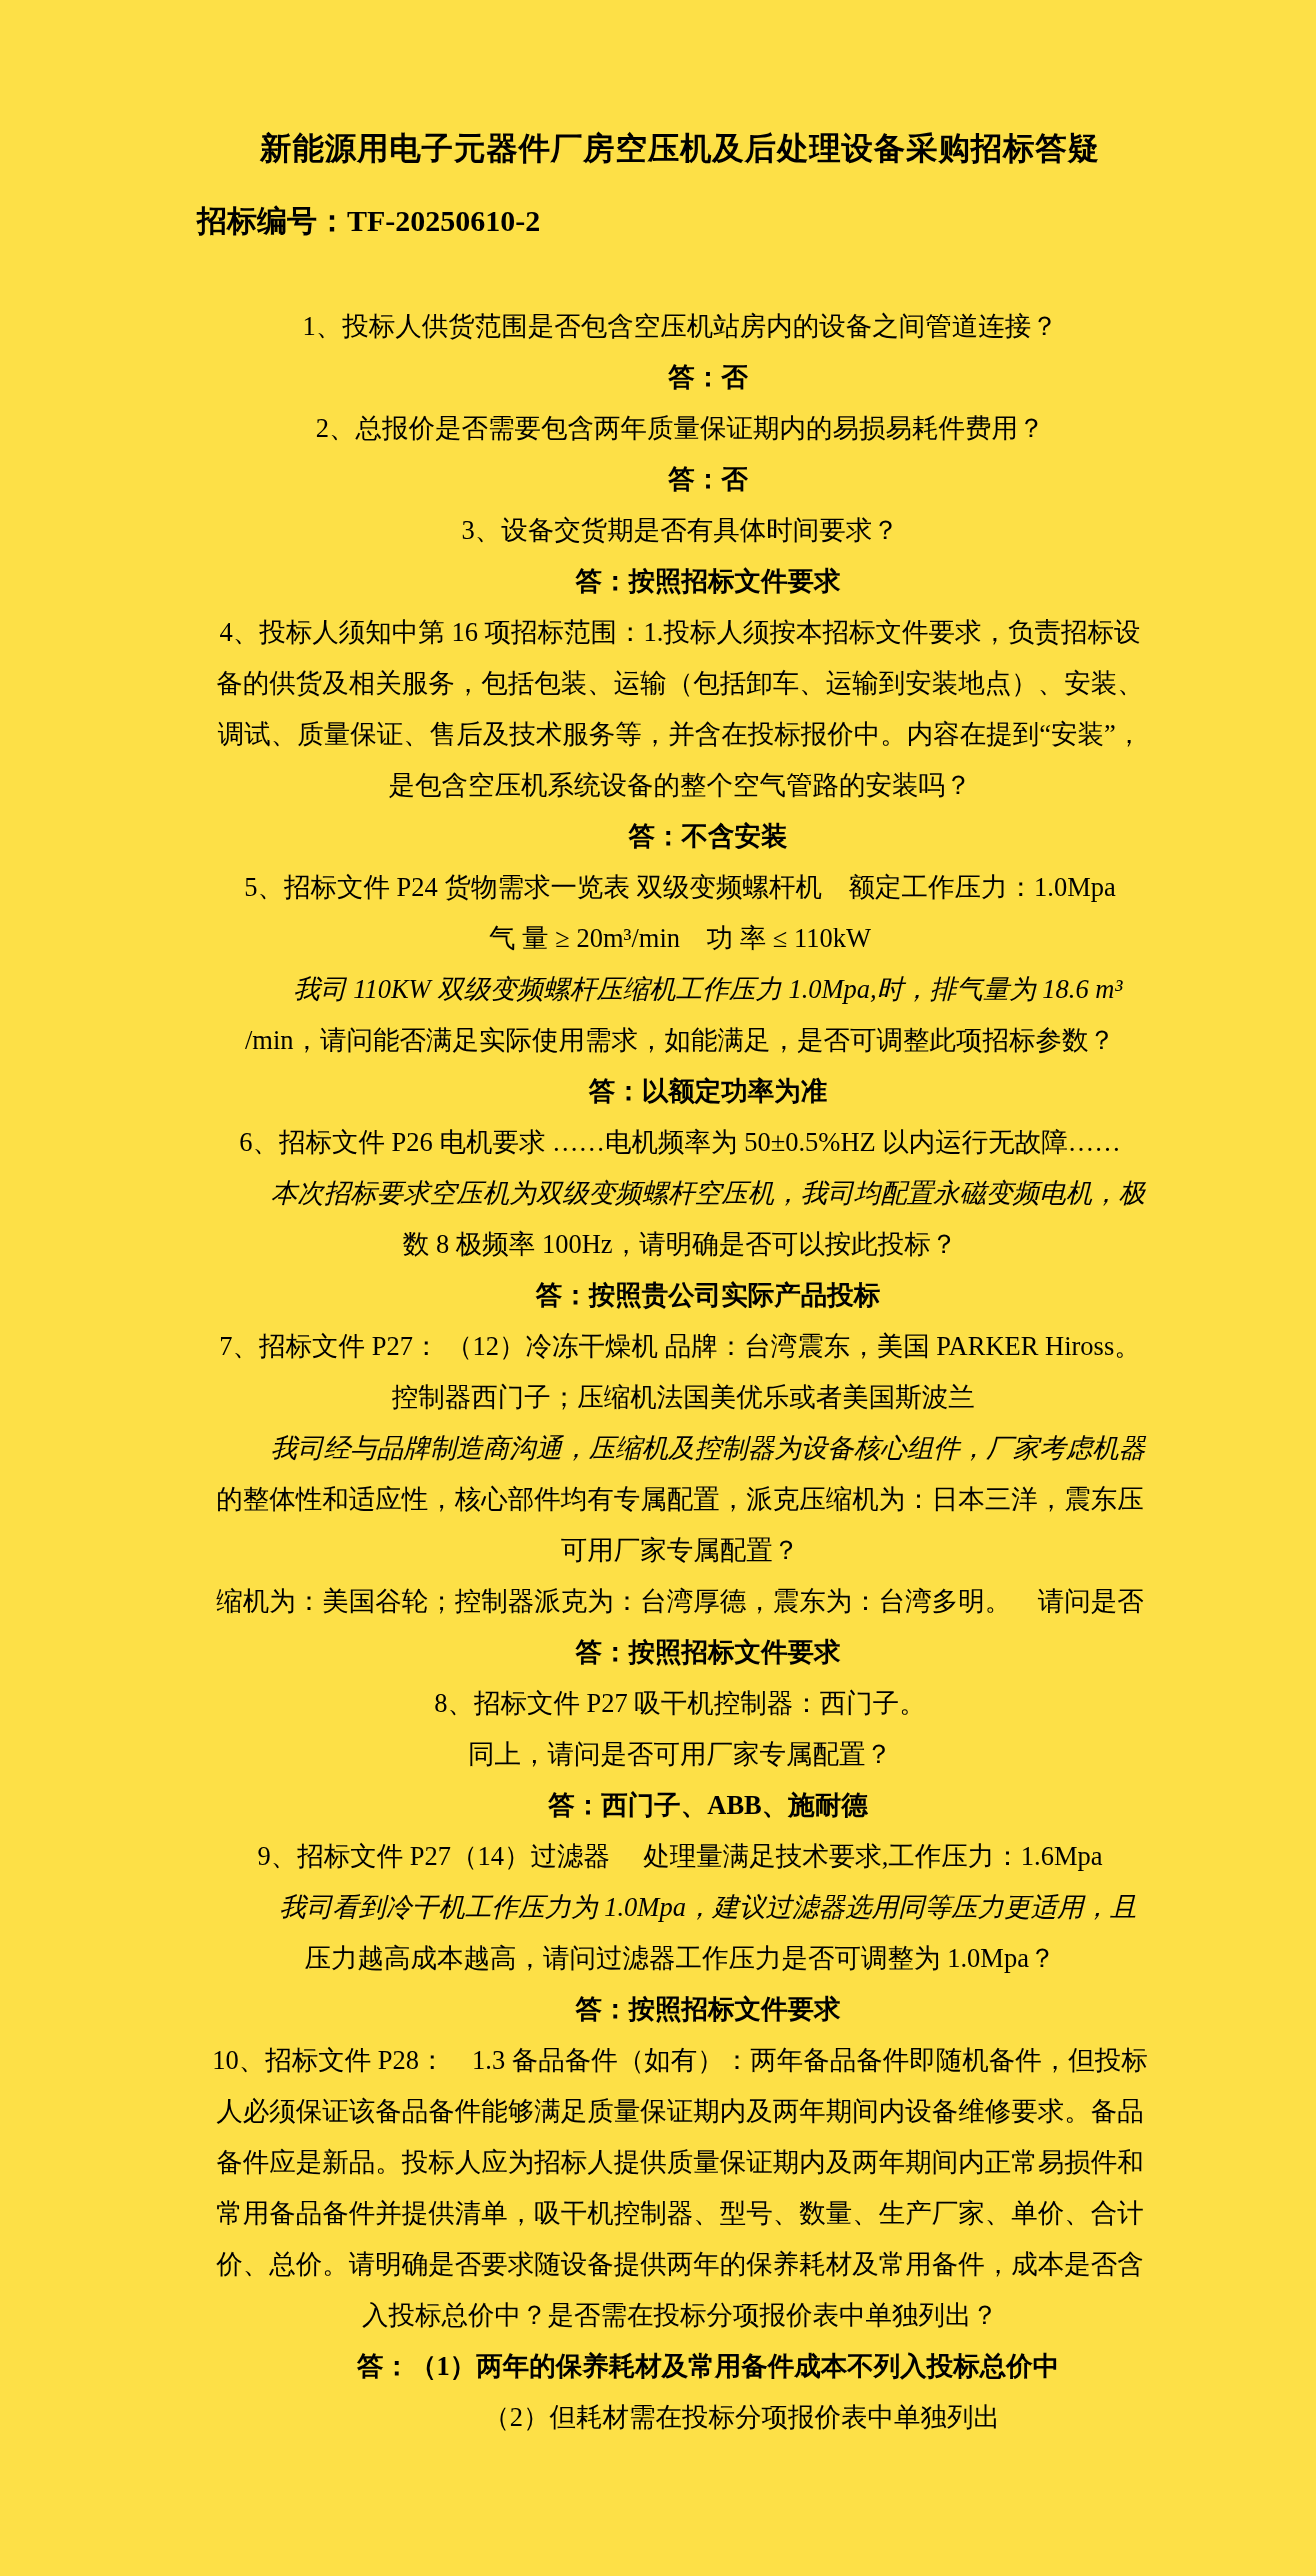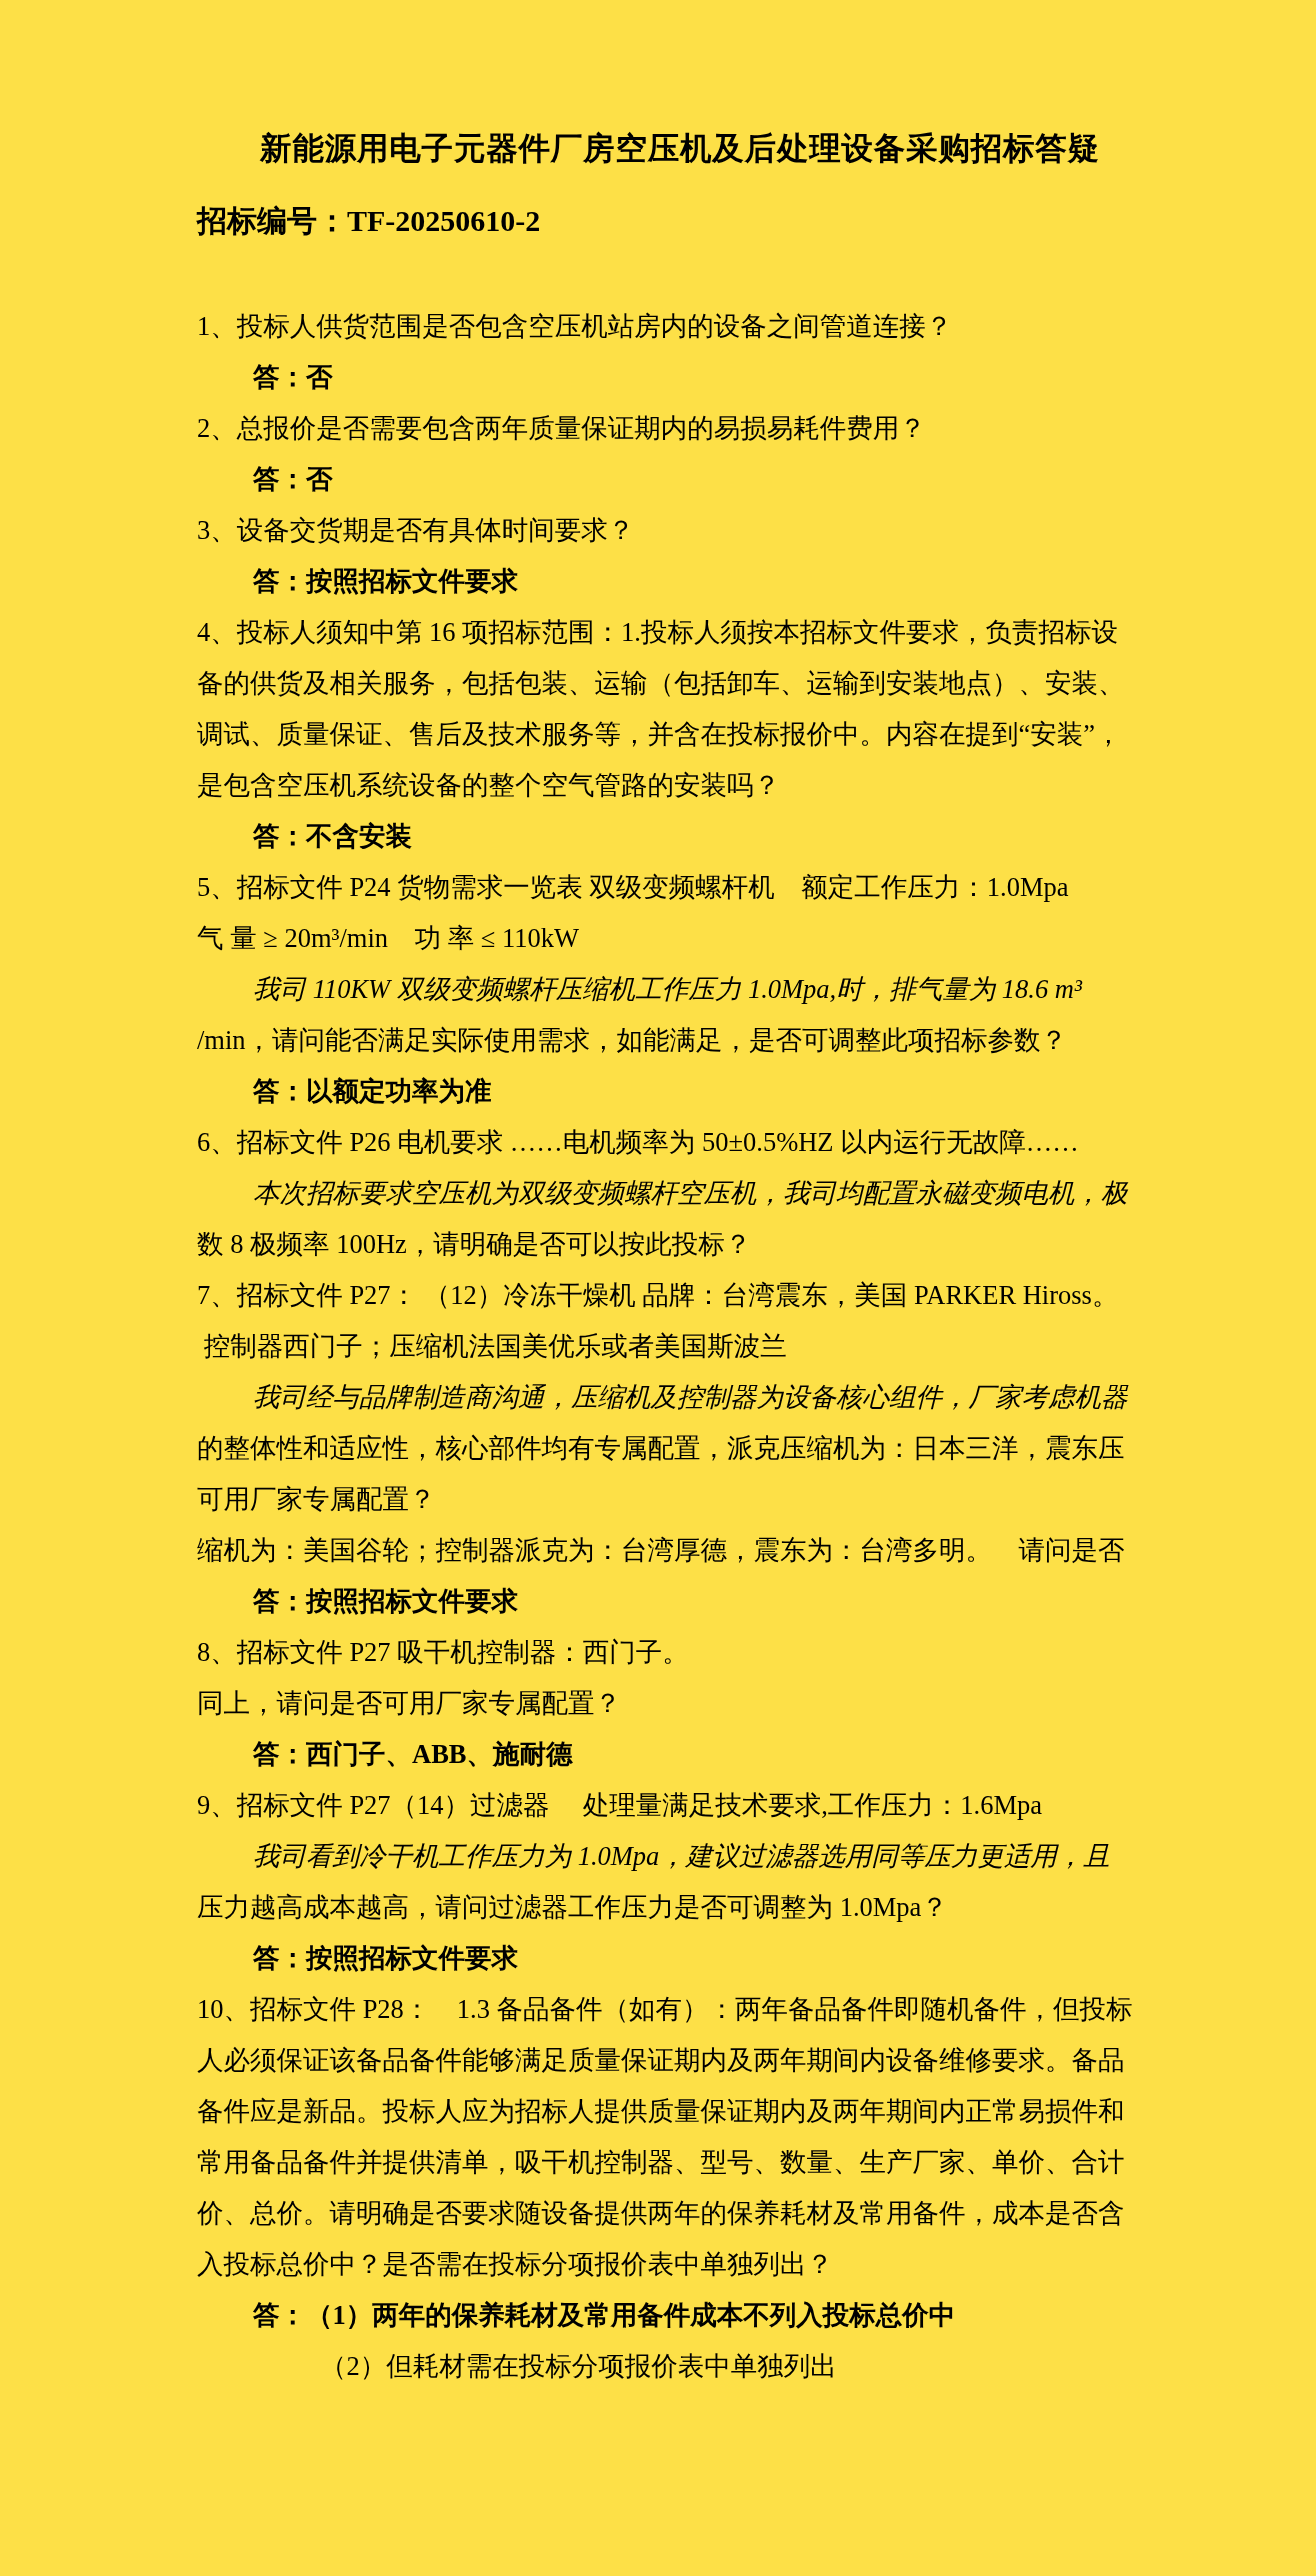--- a/index.html
+++ b/index.html
@@ -36,20 +36,21 @@
     margin-top: 31.5px;
   }
   .qa {
     margin-top: 60px;
   }
   .ln {
     font-size: 26.5px;
     line-height: 51px;
     white-space: pre;
     font-weight: 400;
+    text-align: center;
   }
   .ln.i  { margin-left: 56px; font-style: italic; }            
   .ln.a  { margin-left: 56px;  font-weight: 700; }  
   .ln.a2 { margin-left: 123px; font-weight: 400; }  
 </style>
 </head>
 <body>
 
 <div class="page">
   <div class="title">新能源用电子元器件厂房空压机及后处理设备采购招标答疑</div>
@@ -68,20 +69,21 @@
     <div class="ln c">是包含空压机系统设备的整个空气管路的安装吗？</div>
     <div class="ln a">答：不含安装</div>
     <div class="ln q">5、招标文件 P24 货物需求一览表 双级变频螺杆机　额定工作压力：1.0Mpa</div>
     <div class="ln c">气 量 ≥ 20m³/min　功 率 ≤ 110kW</div>
     <div class="ln i">我司 110KW 双级变频螺杆压缩机工作压力 1.0Mpa,时，排气量为 18.6 m³</div>
     <div class="ln c">/min，请问能否满足实际使用需求，如能满足，是否可调整此项招标参数？</div>
     <div class="ln a">答：以额定功率为准</div>
     <div class="ln q">6、招标文件 P26 电机要求 ……电机频率为 50±0.5%HZ 以内运行无故障……</div>
     <div class="ln i">本次招标要求空压机为双级变频螺杆空压机，我司均配置永磁变频电机，极</div>
     <div class="ln c">数 8 极频率 100Hz，请明确是否可以按此投标？</div>
+    <div class="ln a">答：按照贵公司实际产品投标</div>
     <div class="ln q">7、招标文件 P27： （12）冷冻干燥机 品牌：台湾震东，美国 PARKER Hiross。</div>
     <div class="ln c"> 控制器西门子；压缩机法国美优乐或者美国斯波兰</div>
     <div class="ln i">我司经与品牌制造商沟通，压缩机及控制器为设备核心组件，厂家考虑机器</div>
     <div class="ln c">的整体性和适应性，核心部件均有专属配置，派克压缩机为：日本三洋，震东压</div>
     <div class="ln c">可用厂家专属配置？</div>
     <div class="ln c">缩机为：美国谷轮；控制器派克为：台湾厚德，震东为：台湾多明。　请问是否</div>
     <div class="ln a">答：按照招标文件要求</div>
     <div class="ln q">8、招标文件 P27 吸干机控制器：西门子。</div>
     <div class="ln c">同上，请问是否可用厂家专属配置？</div>
     <div class="ln a">答：西门子、ABB、施耐德</div>

